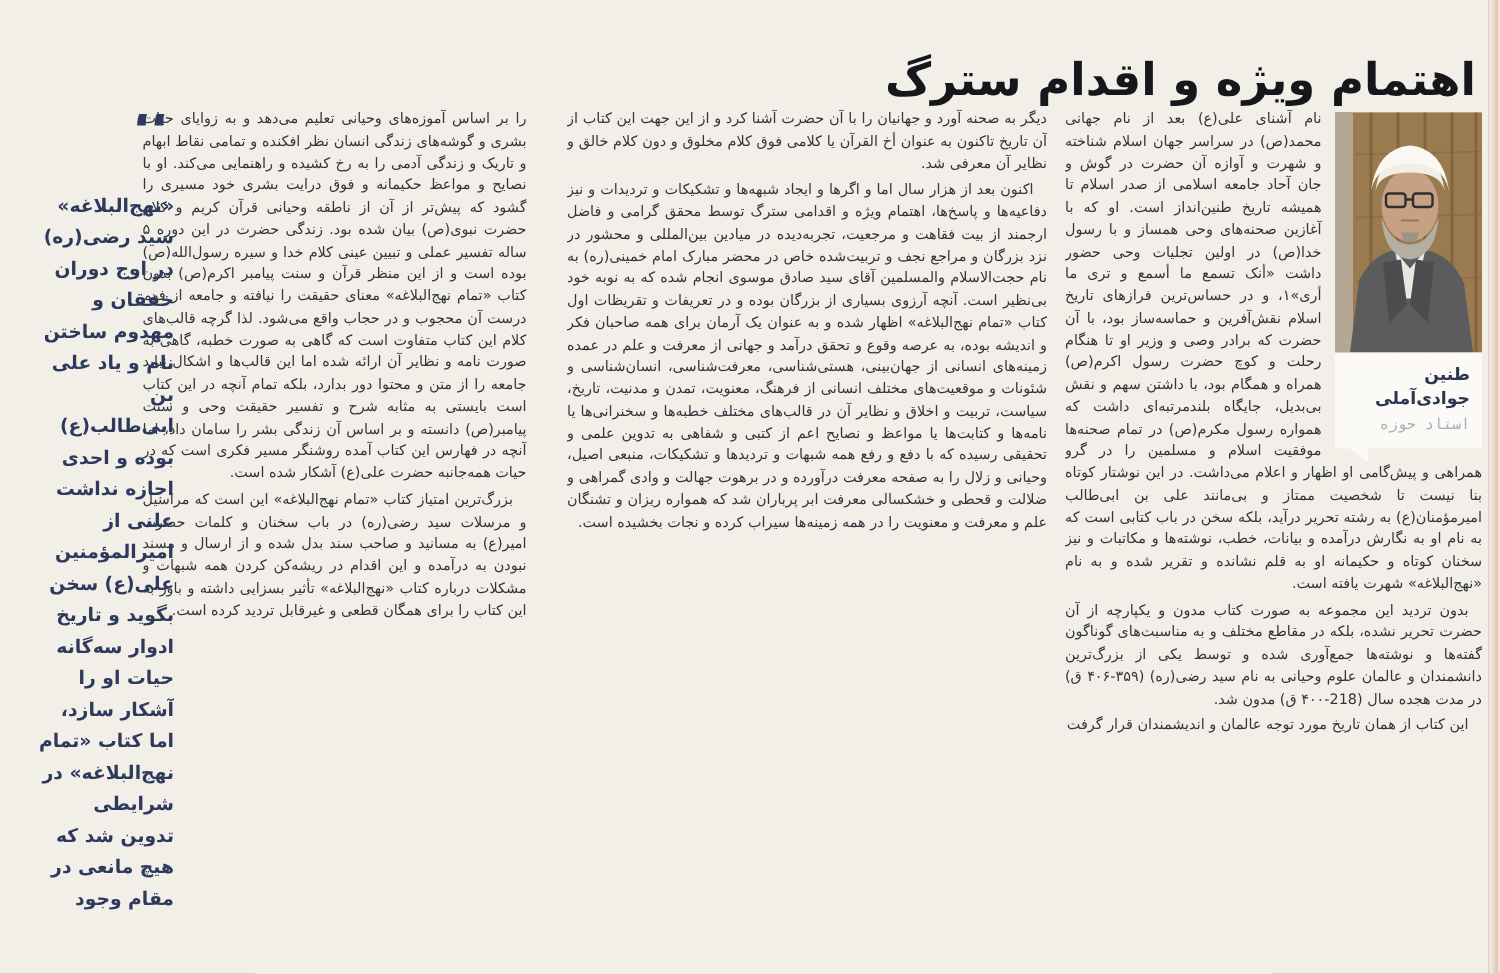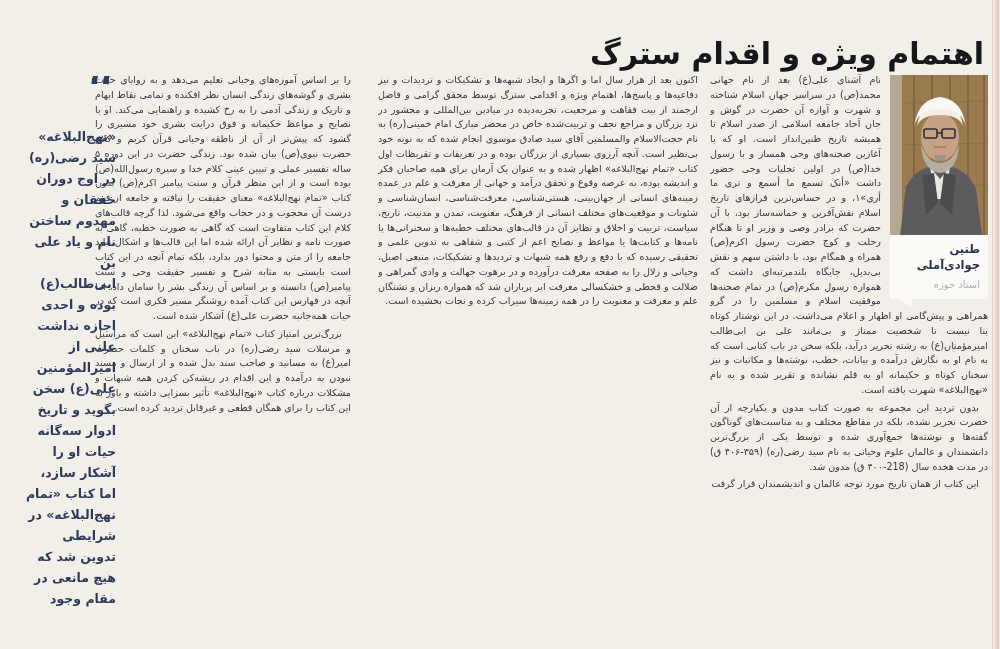--- a/index.html
+++ b/index.html
@@ -14,21 +14,21 @@
     font-size:9.6px;line-height:14.75px;color:#34353b;}
   .col p{margin:0 0 3px 0;}
   .col p + p{text-indent:9px;}
   .col-right{right:12px;width:278px;}
   .col-middle{right:302px;width:320px;}
   .col-left{right:649px;width:256px;}
   .figure-wrap{float:right;width:98px;margin:2px 0 6px 9px;}
   .photo{width:98px;height:160px;display:block;background:#9c7b52;}
   .caption{position:relative;background:#fbfaf6;padding:7px 8px 6px 8px;text-align:right;}
   .caption-name{font-size:11.5px;font-weight:bold;color:#2b3550;line-height:1.35;}
-  .caption-role{margin-top:5px;font-size:10px;color:#a9aeb6;}
+  .caption-role{margin-top:5px;font-size:10px;color:#a9aeb6;font-family:Liberation Mono, monospace;}
   .caption-tail{position:absolute;bottom:-9px;left:10px;width:0;height:0;
     border-right:12px solid #fbfaf6;border-bottom:9px solid transparent;}
   .sidebar{position:absolute;top:76px;right:884px;width:92px;height:573px;overflow:hidden;
     text-align:right;direction:rtl;}
   .quote-icon{font-family:"DejaVu Serif","Liberation Serif",serif;
     font-size:60px;line-height:34px;height:40px;color:#2e3a5c;text-align:right;overflow:hidden;}
   .pull-quote{margin-top:10px;font-size:12.5px;font-weight:bold;color:#2e3a5c;line-height:21px;}
 </style>
 </head>
 <body>
@@ -81,20 +81,21 @@
         <div class="caption-role">استاد حوزه</div>
         <div class="caption-tail"></div>
       </div>
     </div>
   <p>نام آشنای علی(ع) بعد از نام جهانی محمد(ص) در سراسر جهان اسلام شناخته و شهرت و آوازه آن حضرت در گوش و جان آحاد جامعه اسلامی از صدر اسلام تا همیشه تاریخ طنین‌انداز است. او که با آغازین صحنه‌های وحی همساز و با رسول خدا(ص) در اولین تجلیات وحی حضور داشت «أنک تسمع ما أسمع و تری ما أری»۱، و در حساس‌ترین فرازهای تاریخ اسلام نقش‌آفرین و حماسه‌ساز بود، با آن حضرت که برادر وصی و وزیر او تا هنگام رحلت و کوچ حضرت رسول اکرم(ص) همراه و همگام بود، با داشتن سهم و نقش بی‌بدیل، جایگاه بلندمرتبه‌ای داشت که همواره رسول مکرم(ص) در تمام صحنه‌ها موفقیت اسلام و مسلمین را در گرو همراهی و پیش‌گامی او اظهار و اعلام می‌داشت. در این نوشتار کوتاه بنا نیست تا شخصیت ممتاز و بی‌مانند علی بن ابی‌طالب امیرمؤمنان(ع) به رشته تحریر درآید، بلکه سخن در باب کتابی است که به نام او به نگارش درآمده و بیانات، خطب، نوشته‌ها و مکاتبات و نیز سخنان کوتاه و حکیمانه او به قلم نشانده و تقریر شده و به نام «نهج‌البلاغه» شهرت یافته است.</p>
       <p>بدون تردید این مجموعه به صورت کتاب مدون و یکپارچه از آن حضرت تحریر نشده، بلکه در مقاطع مختلف و به مناسبت‌های گوناگون گفته‌ها و نوشته‌ها جمع‌آوری شده و توسط یکی از بزرگ‌ترین دانشمندان و عالمان علوم وحیانی به نام سید رضی(ره) (۳۵۹-۴۰۶ ق) در مدت هجده سال (218-۴۰۰ ق) مدون شد.</p>
       <p>این کتاب از همان تاریخ مورد توجه عالمان و اندیشمندان قرار گرفت</p>
     </div>
 
   <div class="col col-middle">
+      <p>دیگر به صحنه آورد و جهانیان را با آن حضرت آشنا کرد و از این جهت این کتاب از آن تاریخ تاکنون به عنوان أخ القرآن یا کلامی فوق کلام مخلوق و دون کلام خالق و نظایر آن معرفی شد.</p>
       <p>اکنون بعد از هزار سال اما و اگرها و ایجاد شبهه‌ها و تشکیکات و تردیدات و نیز دفاعیه‌ها و پاسخ‌ها، اهتمام ویژه و اقدامی سترگ توسط محقق گرامی و فاضل ارجمند از بیت فقاهت و مرجعیت، تجربه‌دیده در میادین بین‌المللی و محشور در نزد بزرگان و مراجع نجف و تربیت‌شده خاص در محضر مبارک امام خمینی(ره) به نام حجت‌الاسلام والمسلمین آقای سید صادق موسوی انجام شده که به نوبه خود بی‌نظیر است. آنچه آرزوی بسیاری از بزرگان بوده و در تعریفات و تقریظات اول کتاب «تمام نهج‌البلاغه» اظهار شده و به عنوان یک آرمان برای همه صاحبان فکر و اندیشه بوده، به عرصه وقوع و تحقق درآمد و جهانی از معرفت و علم در عمده زمینه‌های انسانی از جهان‌بینی، هستی‌شناسی، معرفت‌شناسی، انسان‌شناسی و شئونات و موقعیت‌های مختلف انسانی از فرهنگ، معنویت، تمدن و مدنیت، تاریخ، سیاست، تربیت و اخلاق و نظایر آن در قالب‌های مختلف خطبه‌ها و سخنرانی‌ها یا نامه‌ها و کتابت‌ها یا مواعظ و نصایح اعم از کتبی و شفاهی به تدوین علمی و تحقیقی رسیده که با دفع و رفع همه شبهات و تردیدها و تشکیکات، منبعی اصیل، وحیانی و زلال را به صفحه معرفت درآورده و در برهوت جهالت و وادی گمراهی و ضلالت و قحطی و خشکسالی معرفت ابر پرباران شد که همواره ریزان و تشنگان علم و معرفت و معنویت را در همه زمینه‌ها سیراب کرده و نجات بخشیده است.</p>
     </div>
 
   <div class="col col-left">
       <p>را بر اساس آموزه‌های وحیانی تعلیم می‌دهد و به زوایای حیات بشری و گوشه‌های زندگی انسان نظر افکنده و تمامی نقاط ابهام و تاریک و زندگی آدمی را به رخ کشیده و راهنمایی می‌کند. او با نصایح و مواعظ حکیمانه و فوق درایت بشری خود مسیری را گشود که پیش‌تر از آن از ناطقه وحیانی قرآن کریم و کلام حضرت نبوی(ص) بیان شده بود. زندگی حضرت در این دوره ۵ ساله تفسیر عملی و تبیین عینی کلام خدا و سیره رسول‌الله(ص) بوده است و از این منظر قرآن و سنت پیامبر اکرم(ص) بدون کتاب «تمام نهج‌البلاغه» معنای حقیقت را نیافته و جامعه از فهم درست آن محجوب و در حجاب واقع می‌شود. لذا گرچه قالب‌های کلام این کتاب متفاوت است که گاهی به صورت خطبه، گاهی به صورت نامه و نظایر آن ارائه شده اما این قالب‌ها و اشکال نباید جامعه را از متن و محتوا دور بدارد، بلکه تمام آنچه در این کتاب است بایستی به مثابه شرح و تفسیر حقیقت وحی و سنت پیامبر(ص) دانسته و بر اساس آن زندگی بشر را سامان داد، اما آنچه در فهارس این کتاب آمده روشنگر مسیر فکری است که در حیات همه‌جانبه حضرت علی(ع) آشکار شده است.</p>
       <p>بزرگ‌ترین امتیاز کتاب «تمام نهج‌البلاغه» این است که مراسیل و مرسلات سید رضی(ره) در باب سخنان و کلمات حضرت امیر(ع) به مسانید و صاحب سند بدل شده و از ارسال و مسند نبودن به درآمده و این اقدام در ریشه‌کن کردن همه شبهات و مشکلات درباره کتاب «نهج‌البلاغه» تأثیر بسزایی داشته و باور به این کتاب را برای همگان قطعی و غیرقابل تردید کرده است.</p>
     </div>
 
   <div class="sidebar">
     <div class="quote-icon">“</div>

